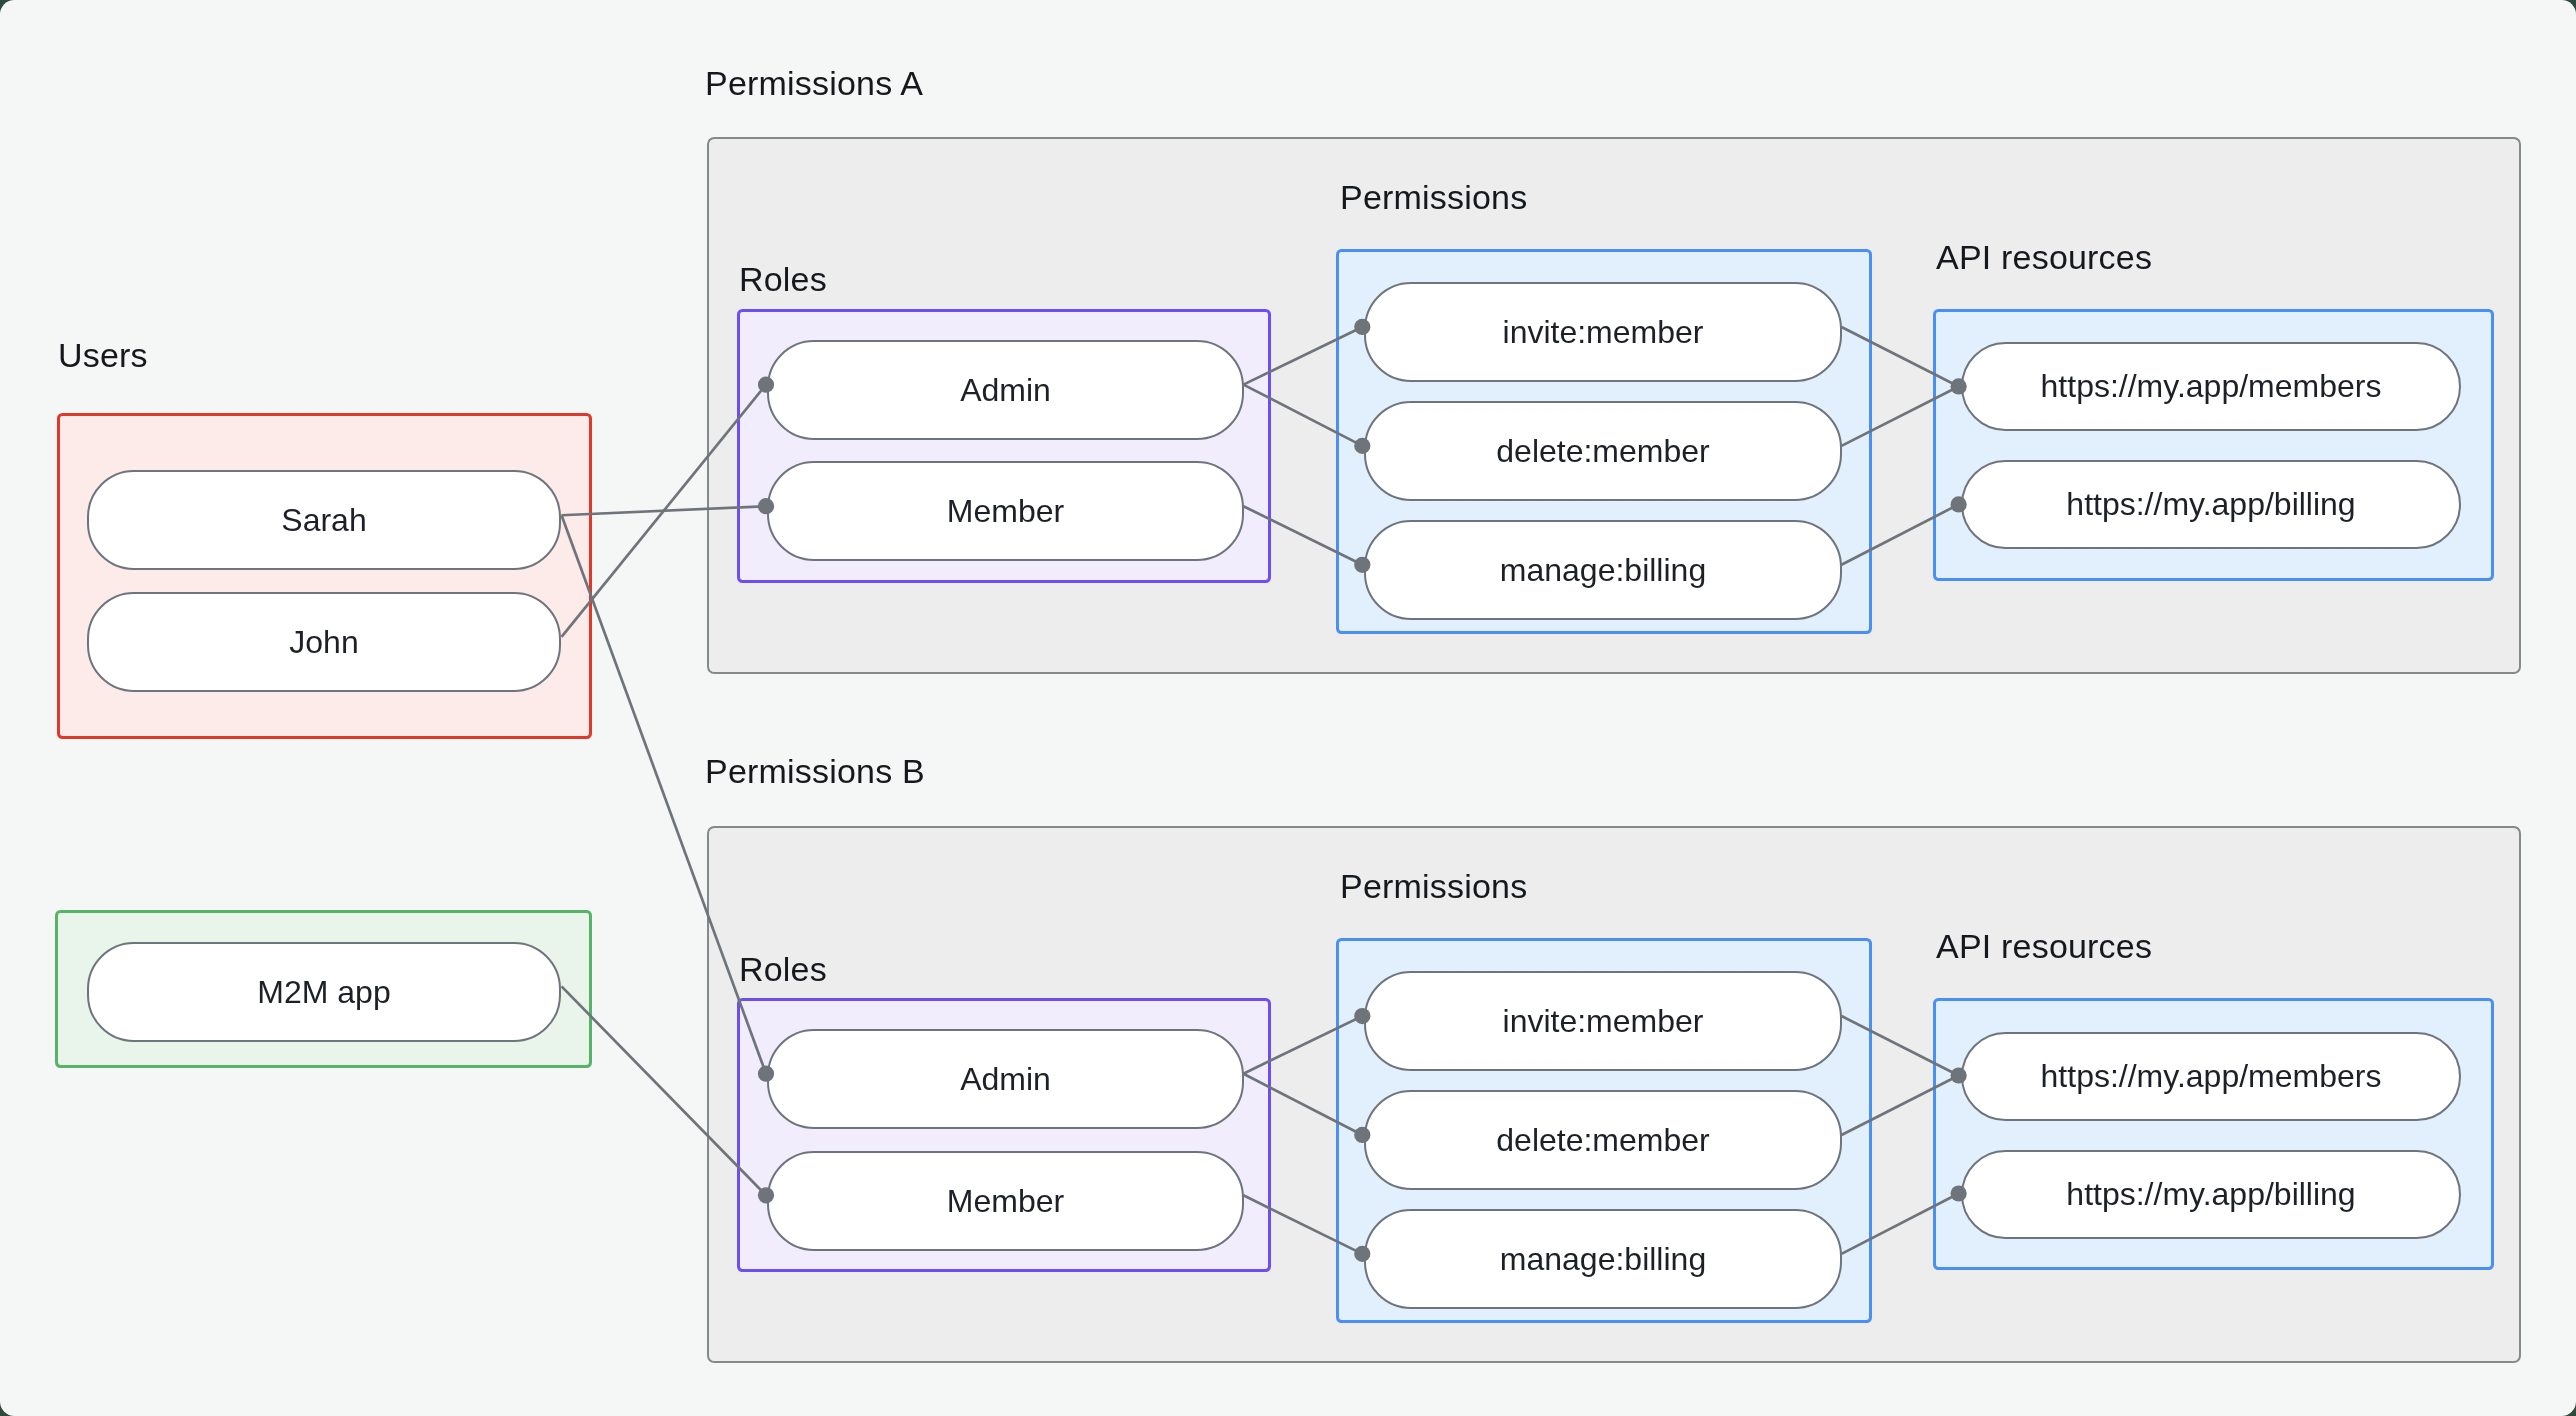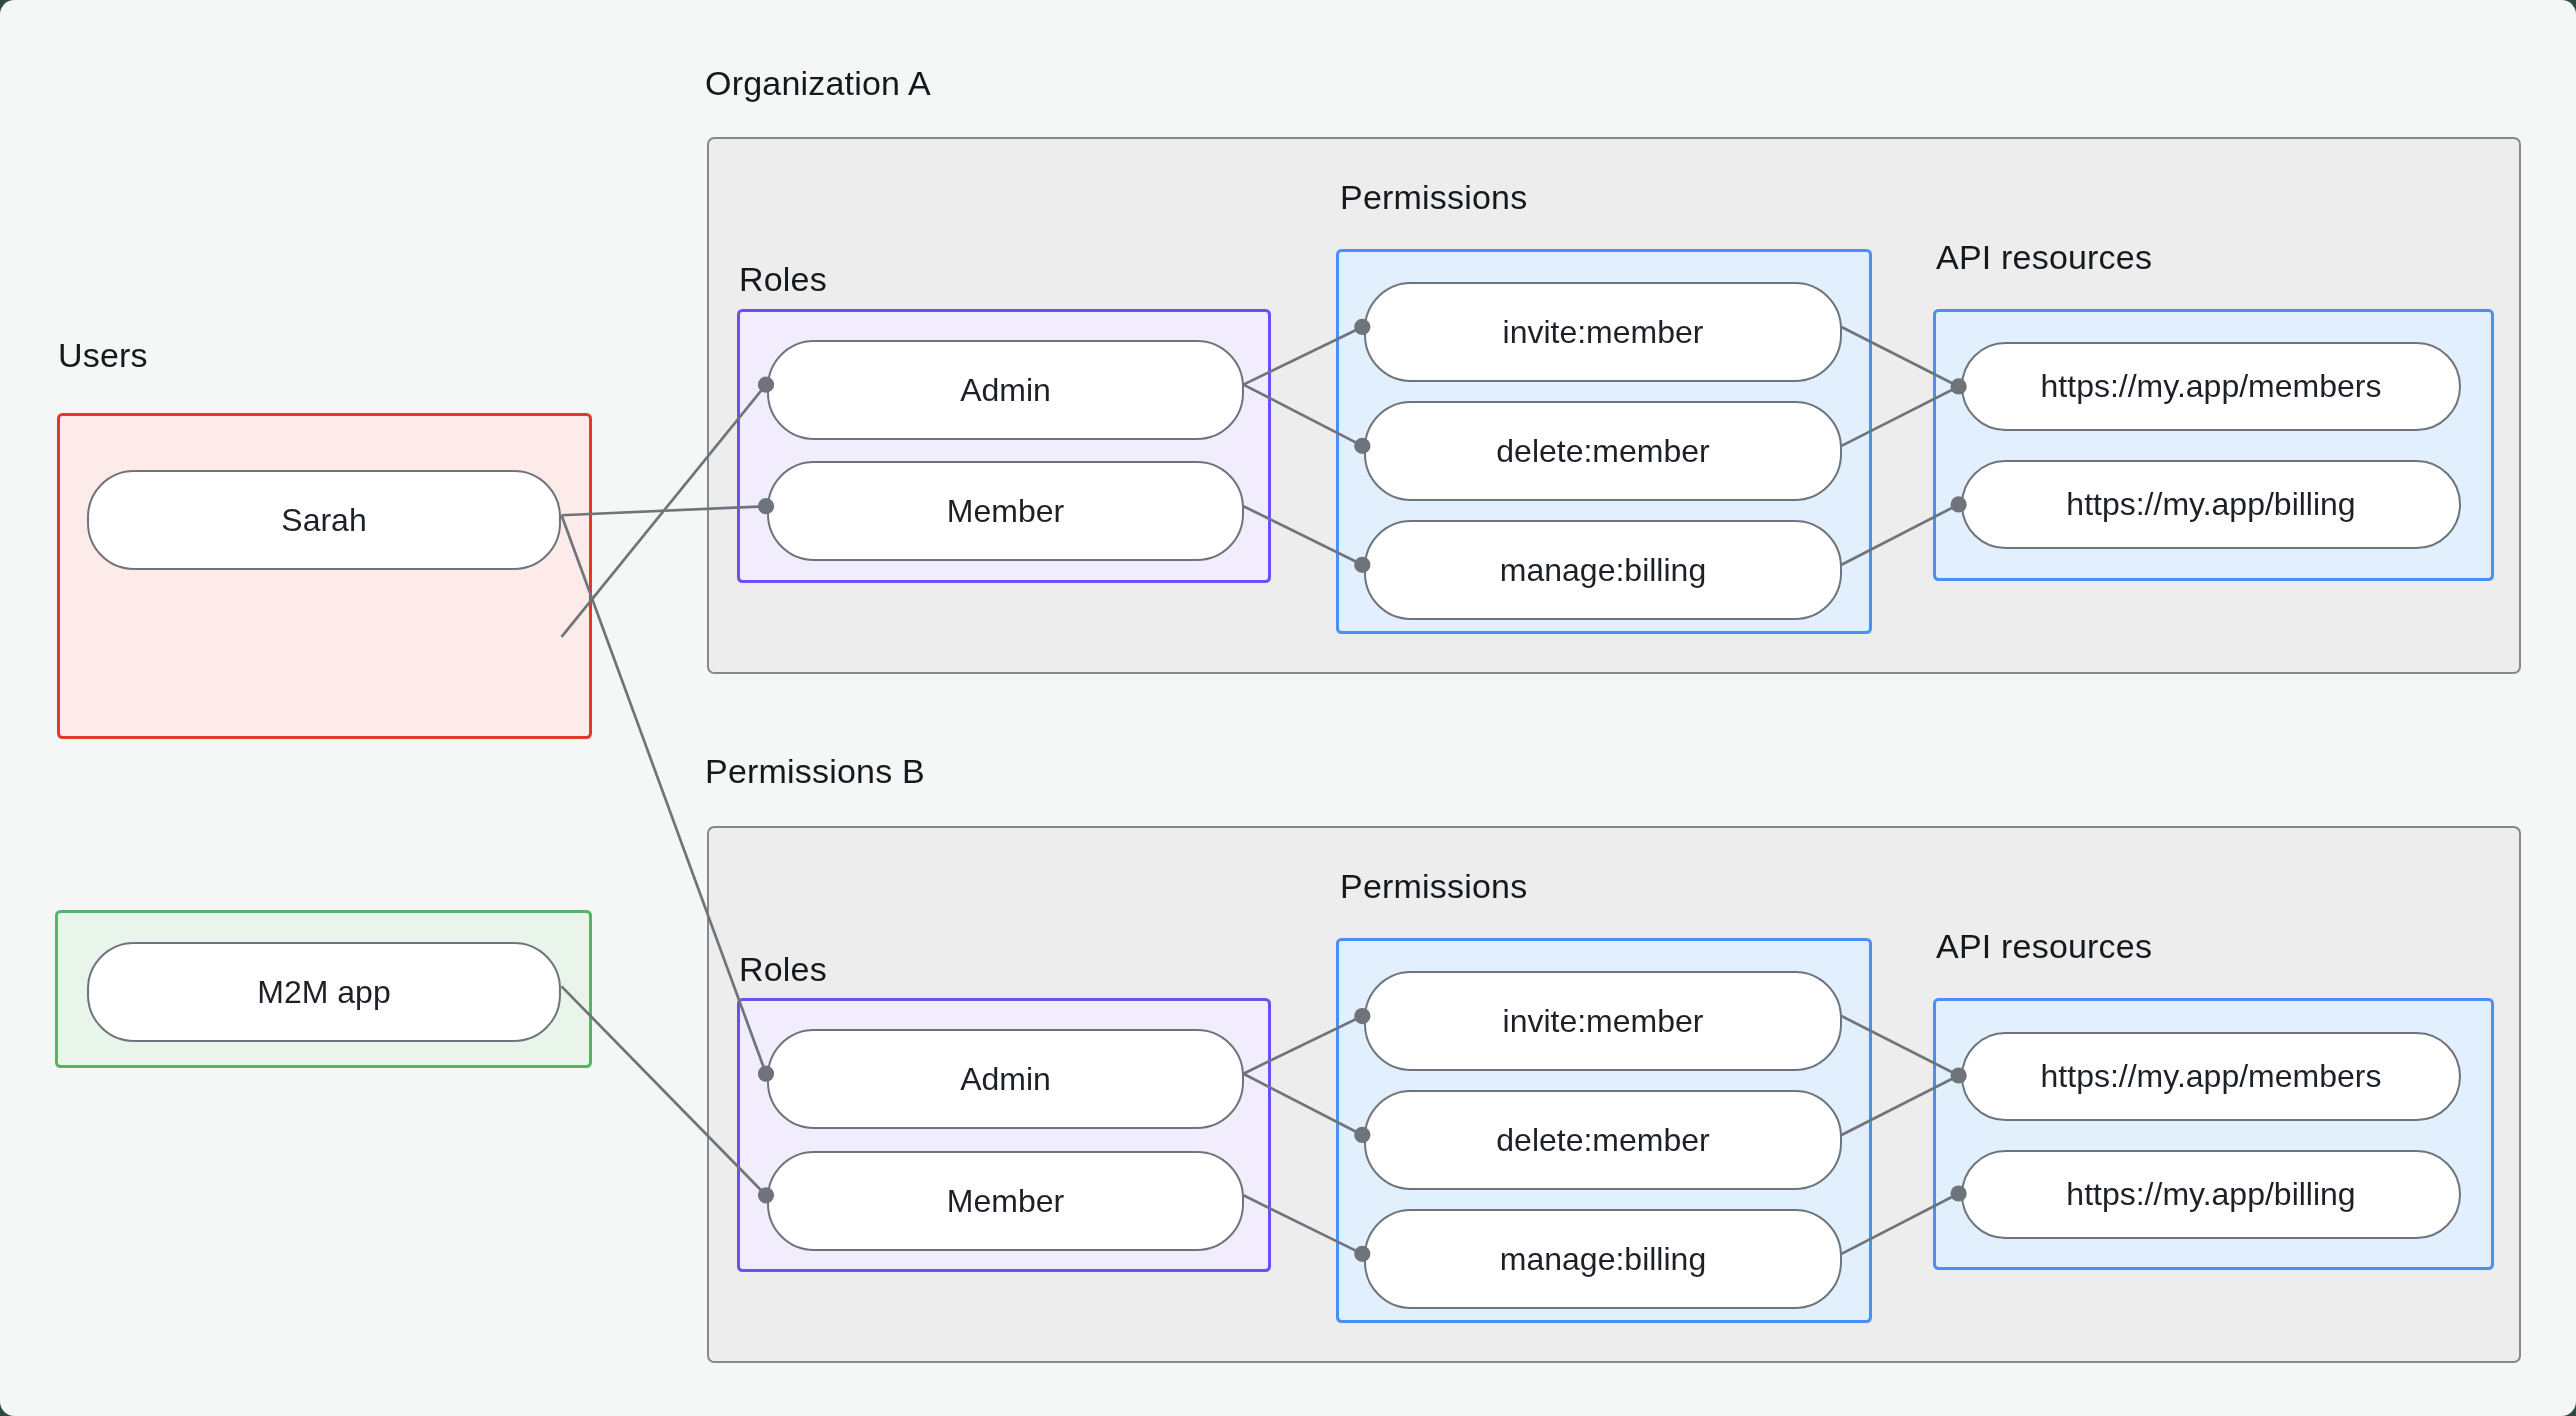--- a/index.html
+++ b/index.html
@@ -28,25 +28,26 @@
   .edges circle{fill:#6e7479;}
 </style>
 </head>
 <body>
 
 <div class="canvas">
 
   <div class="section-label" style="left:58px;top:335px">Users</div>
   <div class="group-box users-box" style="left:57px;top:413px;width:535px;height:326px"></div>
   <div class="pill" style="left:87px;top:470px;width:474px">Sarah</div>
+  <div class="pill" style="left:87px;top:592px;width:474px">John</div>
 
   <div class="group-box m2m-box" style="left:55px;top:910px;width:537px;height:158px"></div>
   <div class="pill" style="left:87px;top:942px;width:474px">M2M app</div>
 
-  <div class="section-label" style="left:705px;top:63px">Organization A</div>
+  <div class="section-label" style="left:705px;top:63px">Permissions A</div>
   <div class="group-box org-box" style="left:707px;top:137px;width:1814px;height:537px"></div>
 
   <div class="section-label" style="left:739px;top:259px">Roles</div>
   <div class="group-box roles-box" style="left:737px;top:309px;width:534px;height:274px"></div>
   <div class="pill" style="left:767px;top:340px;width:477px">Admin</div>
   <div class="pill" style="left:767px;top:461px;width:477px">Member</div>
 
   <div class="section-label" style="left:1340px;top:177px">Permissions</div>
   <div class="group-box blue-box" style="left:1336px;top:249px;width:536px;height:385px"></div>
   <div class="pill" style="left:1364px;top:282px;width:478px">invite:member</div>

